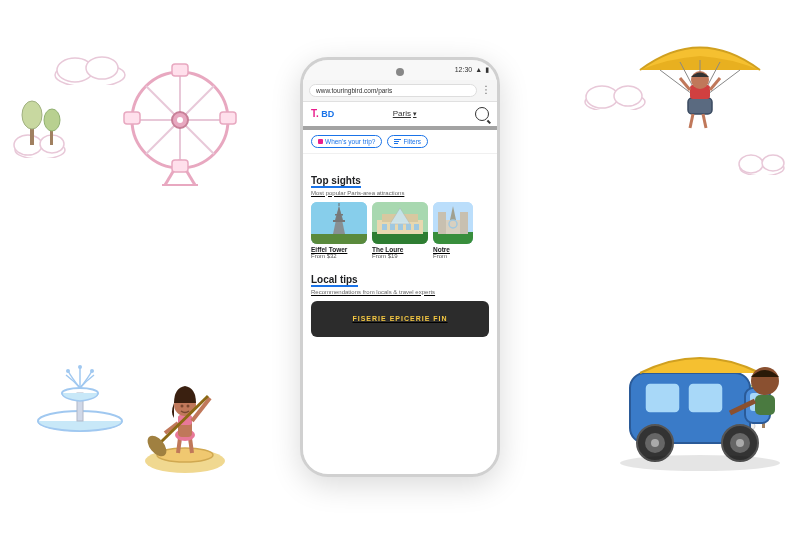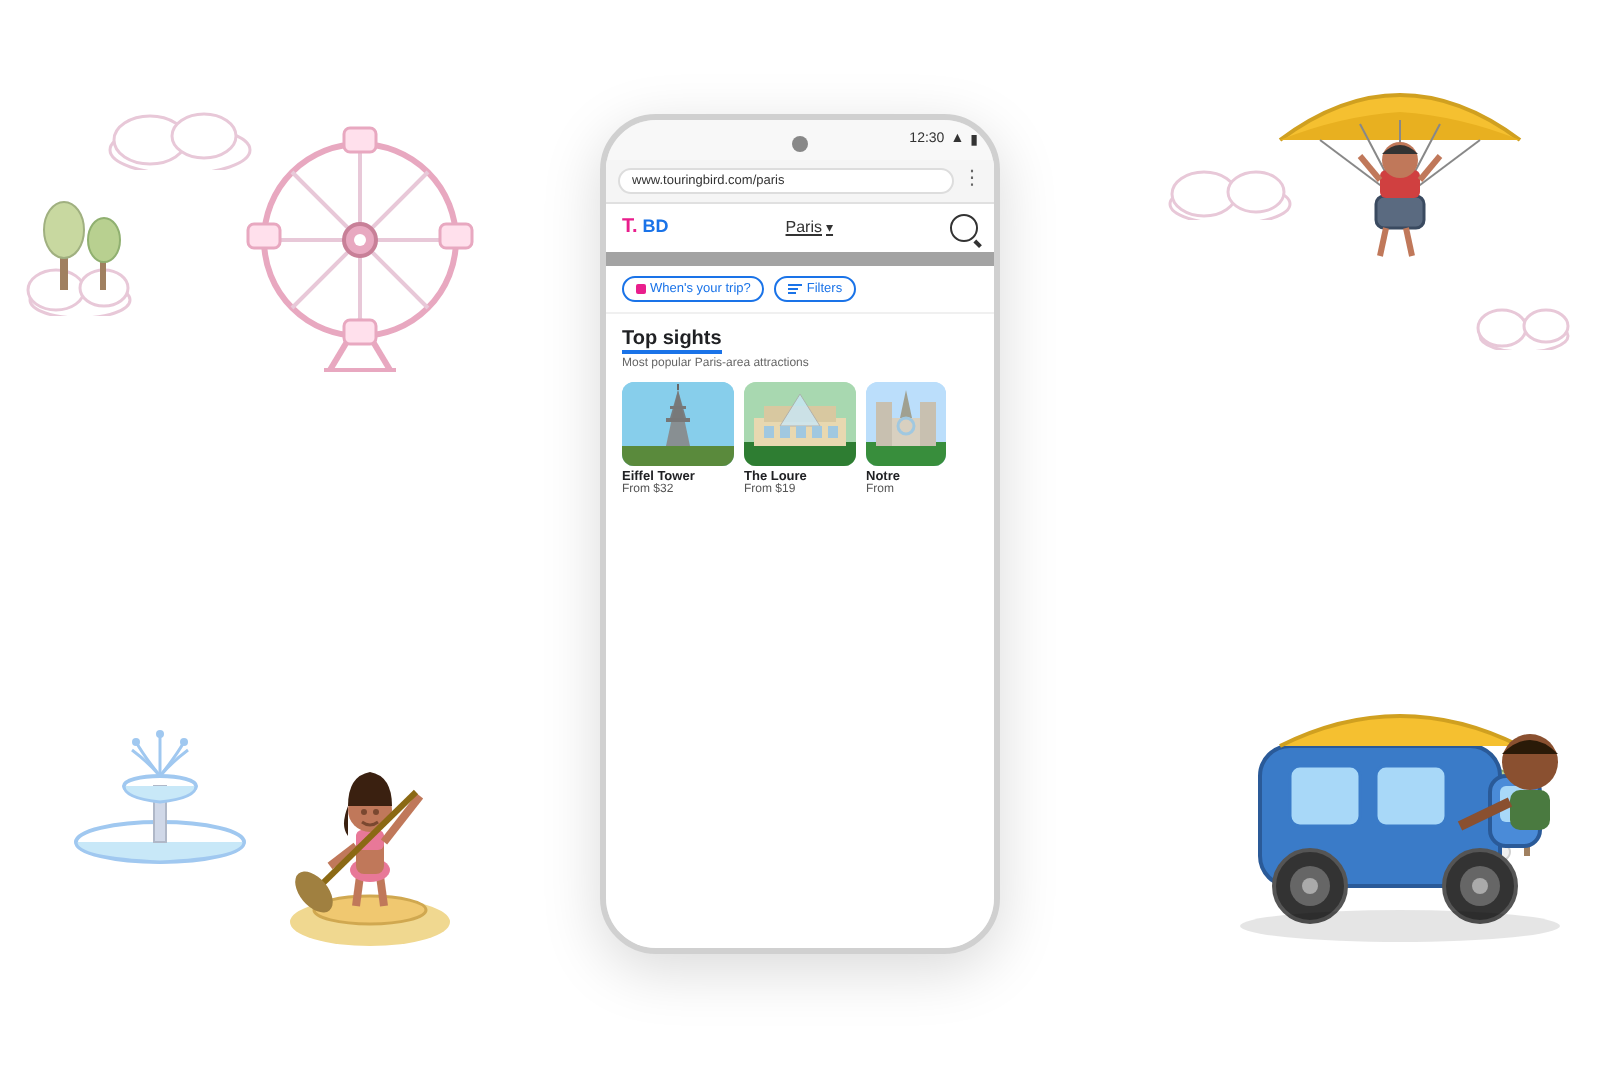--- a/index.html
+++ b/index.html
@@ -98,21 +98,21 @@
       line-height: 1;
     }
 
     
     .app-header {
       background: #fff;
       padding: 5px 8px;
       display: flex;
       align-items: center;
       justify-content: space-between;
-      border-bottom: 7px solid #a3a3a3;
+      border-bottom: 4px solid #a3a3a3;
     }
 
     .app-logo {
       font-size: 9px;
       font-weight: bold;
     }
     .app-logo .t-letter {
       color: #e91e8c;
       font-size: 10px;
     }
@@ -160,23 +160,24 @@
       flex-direction: column;
       gap: 1px;
     }
     .filter-line {
       height: 1px;
       background: #1a73e8;
     }
 
     
     .app-content {
-      padding: 2px 8px;
+      padding: 16px 8px;
       overflow-y: auto;
       height: calc(100% - 70px);
+      text-decoration: underline;
     }
 
     .section-title {
       font-size: 10px;
       font-weight: bold;
       color: #202124;
       border-bottom: 2px solid #1a73e8;
       display: inline-block;
       margin-bottom: 2px;
     }
@@ -620,17 +621,24 @@
                   <circle cx="20" cy="22" r="4" fill="none" stroke="#a0c8e0" stroke-width="1.5"></circle>
                 </svg>
               </div>
               <div class="card-name">Notre</div>
               <div class="card-price">From</div>
             </div>
 
           </div>
         </div>
 
+        <div class="local-tips-section">
+          <div class="section-title">Local tips</div>
+          <div class="section-subtitle">Recommendations from locals &amp; travel experts</div>
+          <div class="local-tips-image">
+            <span class="shop-text">FISERIE EPICERIE FIN</span>
+          </div>
+        </div>
 
       </div>
     </div>
   </div>
 </div>
 
 </body></html>

